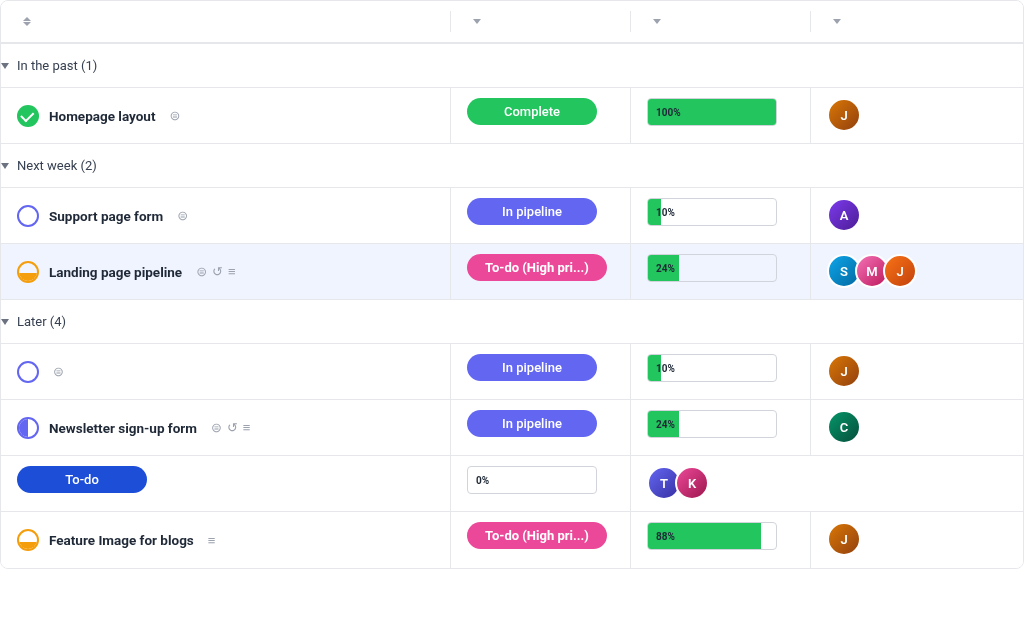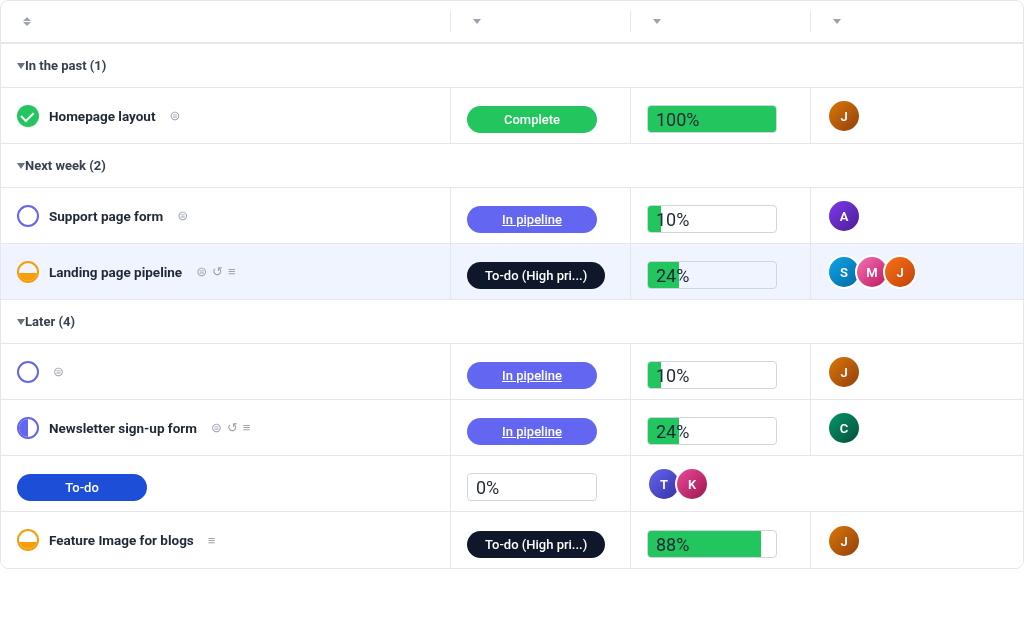--- a/index.html
+++ b/index.html
@@ -62,24 +62,25 @@
       height: 0;
       border-left: 4px solid transparent;
       border-right: 4px solid transparent;
       border-top: 5px solid #9ca3af;
       display: inline-block;
     }
 
     .group-header {
       display: flex;
       align-items: center;
-      padding: 14px 16px;
+      gap: 8px;
+      padding: 14px 0;
       background: #fff;
       border-bottom: 1px solid #e5e7eb;
-      font-weight: 700;
+      font-weight: 400;
       font-size: 13px;
       color: #374151;
     }
 
     .group-chevron {
       width: 0;
       height: 0;
       border-left: 4px solid transparent;
       border-right: 4px solid transparent;
       border-top: 6px solid #6b7280;
@@ -90,21 +91,21 @@
       grid-template-columns: 450px 180px 180px 160px;
       border-bottom: 1px solid #e5e7eb;
       background: #fff;
       min-height: 56px;
     }
     .task-row:last-child { border-bottom: none; }
     .task-row.highlighted { background: #f0f4ff; }
 
     .task-cell {
       display: flex;
-      align-items: flex-end;
+      align-items: flex-start;
       padding: 10px 16px;
       border-right: 1px solid #e5e7eb;
     }
     .task-cell:last-child { border-right: none; }
 
     .task-title-cell {
       display: flex;
       align-items: center;
       gap: 10px;
       padding: 10px 16px;
@@ -208,22 +209,22 @@
       justify-content: center;
       border-radius: 20px;
       padding: 6px 18px;
       font-size: 13px;
       font-weight: 500;
       color: #fff;
       cursor: pointer;
       min-width: 130px;
     }
     .stage-complete { background: #22c55e; }
-    .stage-in-pipeline { background: #6366f1; text-decoration: underline; }
-    .stage-todo-high { background: #0f172a; }
+    .stage-in-pipeline { background: #6366f1; }
+    .stage-todo-high { background: #ec4899; font-weight: bold; }
     .stage-todo { background: #1d4ed8; }
 
     .progress-bar-container {
       display: flex;
       align-items: center;
       width: 130px;
       height: 28px;
       border: 1.5px solid #d1d5db;
       border-radius: 4px;
       overflow: hidden;
@@ -232,22 +233,22 @@
     .progress-bar-fill {
       height: 100%;
       background: #22c55e;
       position: absolute;
       left: 0;
       top: 0;
     }
     .progress-text {
       position: relative;
       z-index: 1;
-      font-size: 18px;
-      font-weight: 400;
+      font-size: 10px;
+      font-weight: 700;
       color: #1f2937;
       padding: 0 8px;
     }
 
     .avatar-group {
       display: flex;
       align-items: center;
     }
     .avatar {
       width: 34px;

